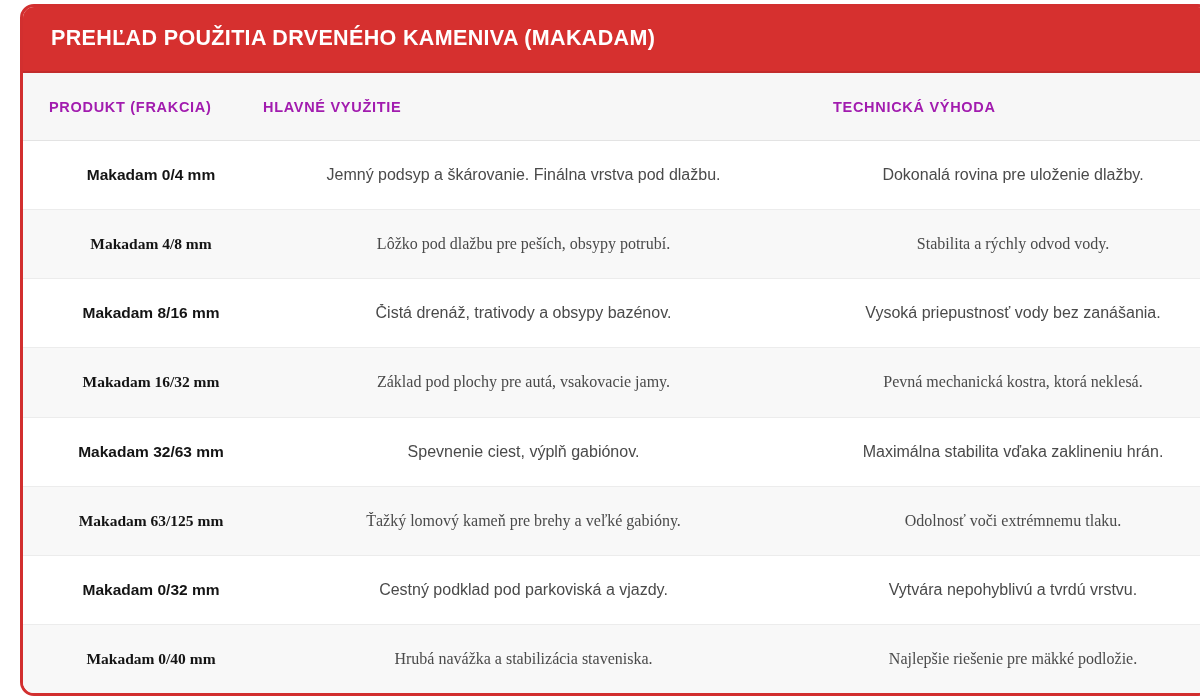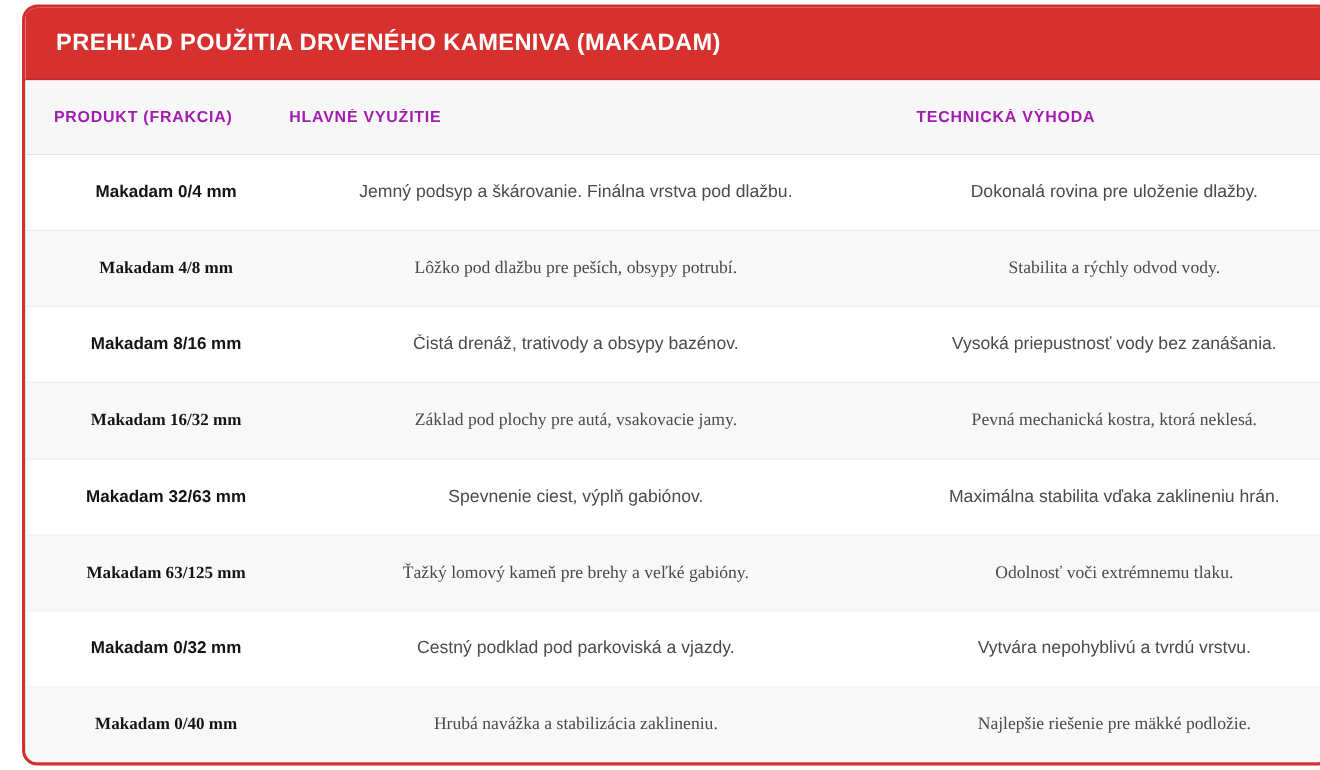--- a/index.html
+++ b/index.html
@@ -233,21 +233,21 @@
       <div class="cell col-benefit">
         <span class="body-text">Vytvára nepohyblivú a tvrdú vrstvu.</span>
       </div>
     </div>
 
     <div class="row alt">
       <div class="cell col-product">
         <span class="product-text">Makadam 0/40 mm</span>
       </div>
       <div class="cell col-usage">
-        <span class="body-text">Hrubá navážka a stabilizácia zaklineniu.</span>
+        <span class="body-text">Hrubá navážka a stabilizácia staveniska.</span>
       </div>
       <div class="cell col-benefit">
         <span class="body-text">Najlepšie riešenie pre mäkké podložie.</span>
       </div>
     </div>
 
   </div>
 </div>
 
 </body></html>

